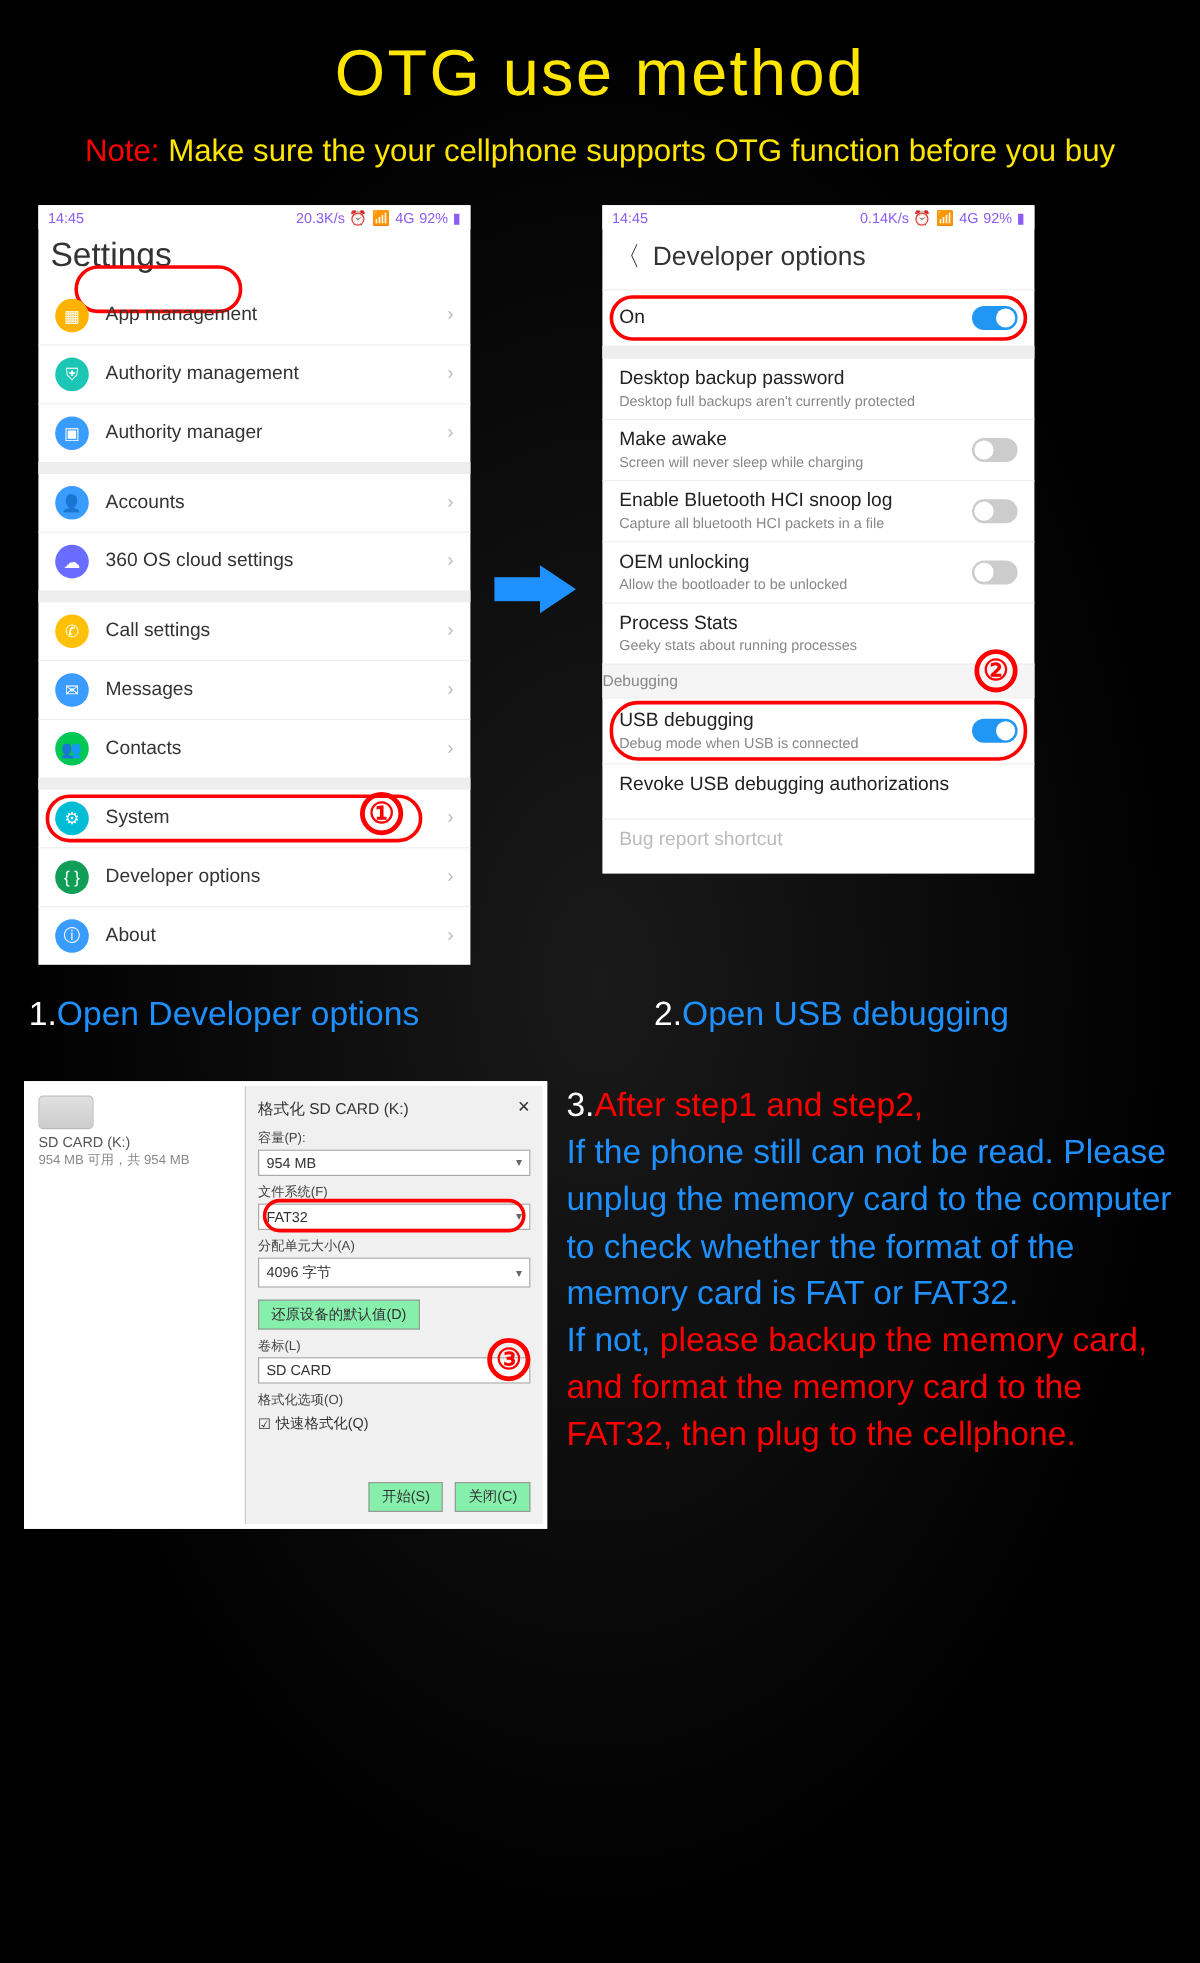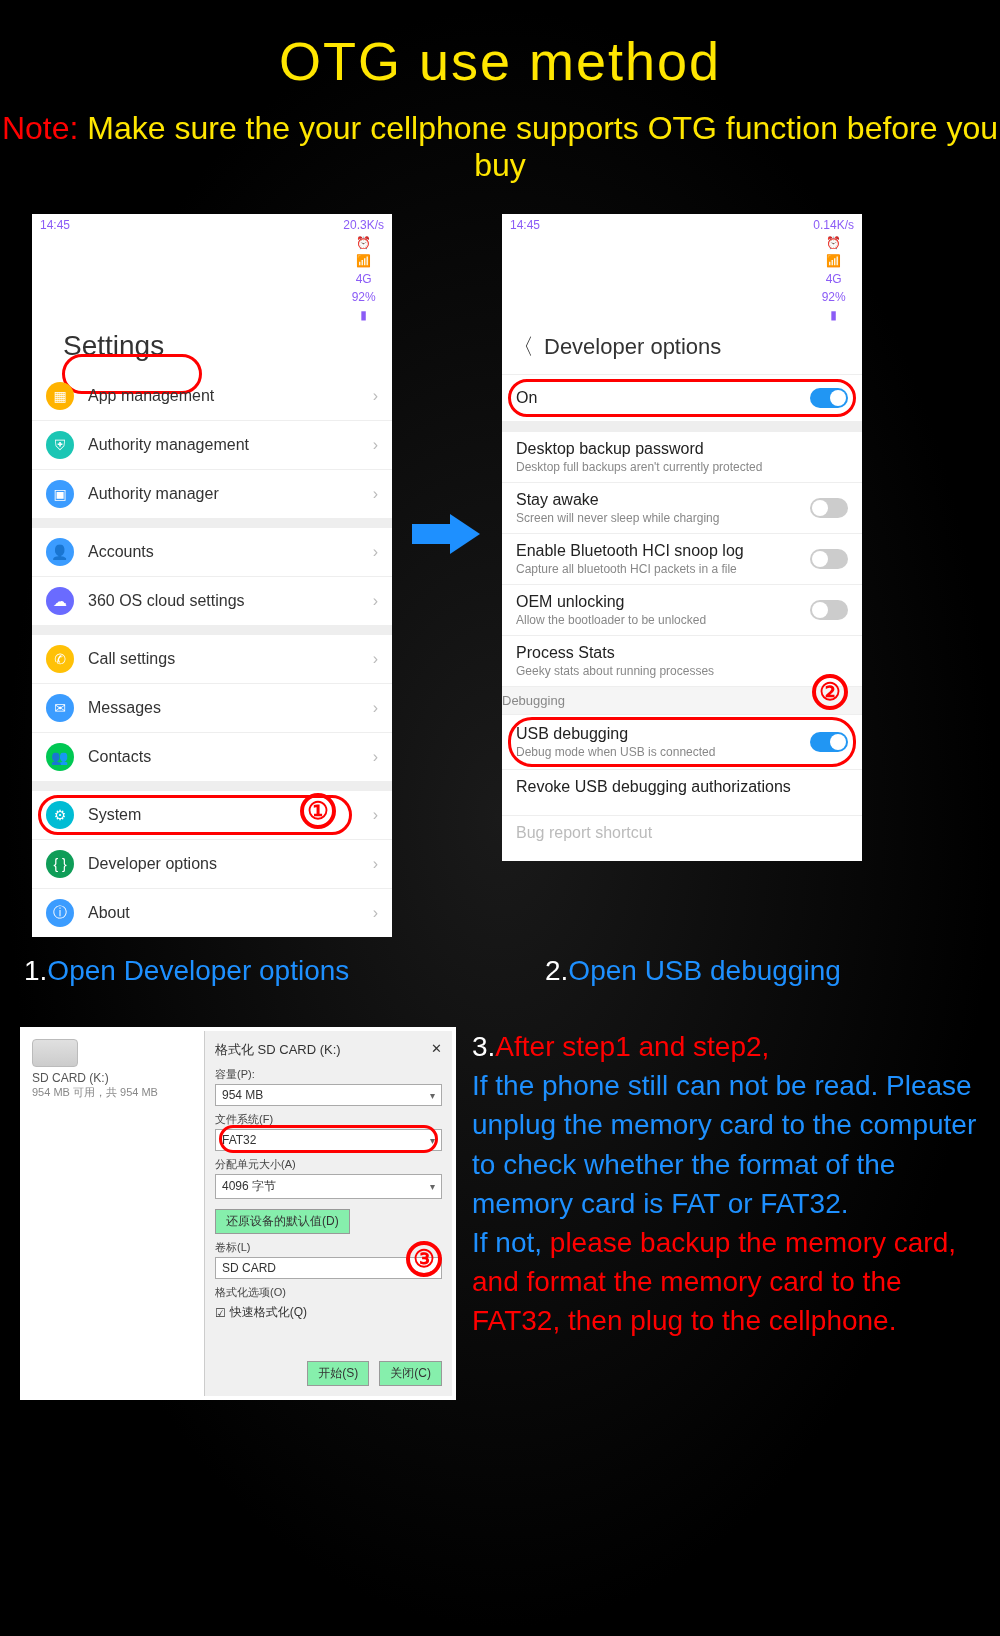--- a/index.html
+++ b/index.html
@@ -13,21 +13,21 @@
   }
   .title {
     text-align: center;
     font-size: 54px;
     color: #ffe600;
     padding-top: 30px;
     letter-spacing: 2px;
   }
   .note {
     text-align: center;
-    font-size: 32px;
+    font-size: 26px;
     margin-top: 18px;
     color: #ffe600;
   }
   .note .red { color: #ff0000; }
   .row { display: flex; align-items: flex-start; }
 
   
   .phones-row { margin-top: 30px; padding: 0 20px; }
   .phone {
     width: 360px;
@@ -59,24 +59,24 @@
     border-left: 30px solid #1e90ff;
     border-top: 20px solid transparent;
     border-bottom: 20px solid transparent;
   }
   .status-bar {
     display: flex; justify-content: space-between;
     font-size: 12px; color: #8b5cf6;
     padding: 4px 8px 2px 8px;
     background: #fff;
   }
-  .status-right { display: flex; gap: 4px; align-items: center; flex-direction: column; }
+  .status-right { display: flex; gap: 4px; align-items: center; }
   .big-header {
     font-size: 28px;
-    padding: 6px 14px 10px 31px;
+    padding: 6px 14px 10px 10px;
     position: relative;
   }
   .settings-pill {
     position: absolute;
     left: 30px; top: 30px;
     width: 140px; height: 40px;
     border: 3px solid #f00;
     border-radius: 20px;
     pointer-events: none;
   }
@@ -399,21 +399,21 @@
         </div>
       <div class="on-highlight"></div>
     </div>
     <div class="section-gap"></div>
     <div id="p2items">
         <div class="dev-item">
           <div class="dtitle">Desktop backup password</div>
           <div class="dsub">Desktop full backups aren't currently protected</div>
         </div>
         <div class="dev-item">
-          <div class="dtitle">Stay awake</div>
+          <div class="dtitle">Make awake</div>
           <div class="dsub">Screen will never sleep while charging</div>
           <div class="toggle ">
             <div class="knob"></div>
           </div>
         </div>
         <div class="dev-item">
           <div class="dtitle">Enable Bluetooth HCI snoop log</div>
           <div class="dsub">Capture all bluetooth HCI packets in a file</div>
           <div class="toggle ">
             <div class="knob"></div>

